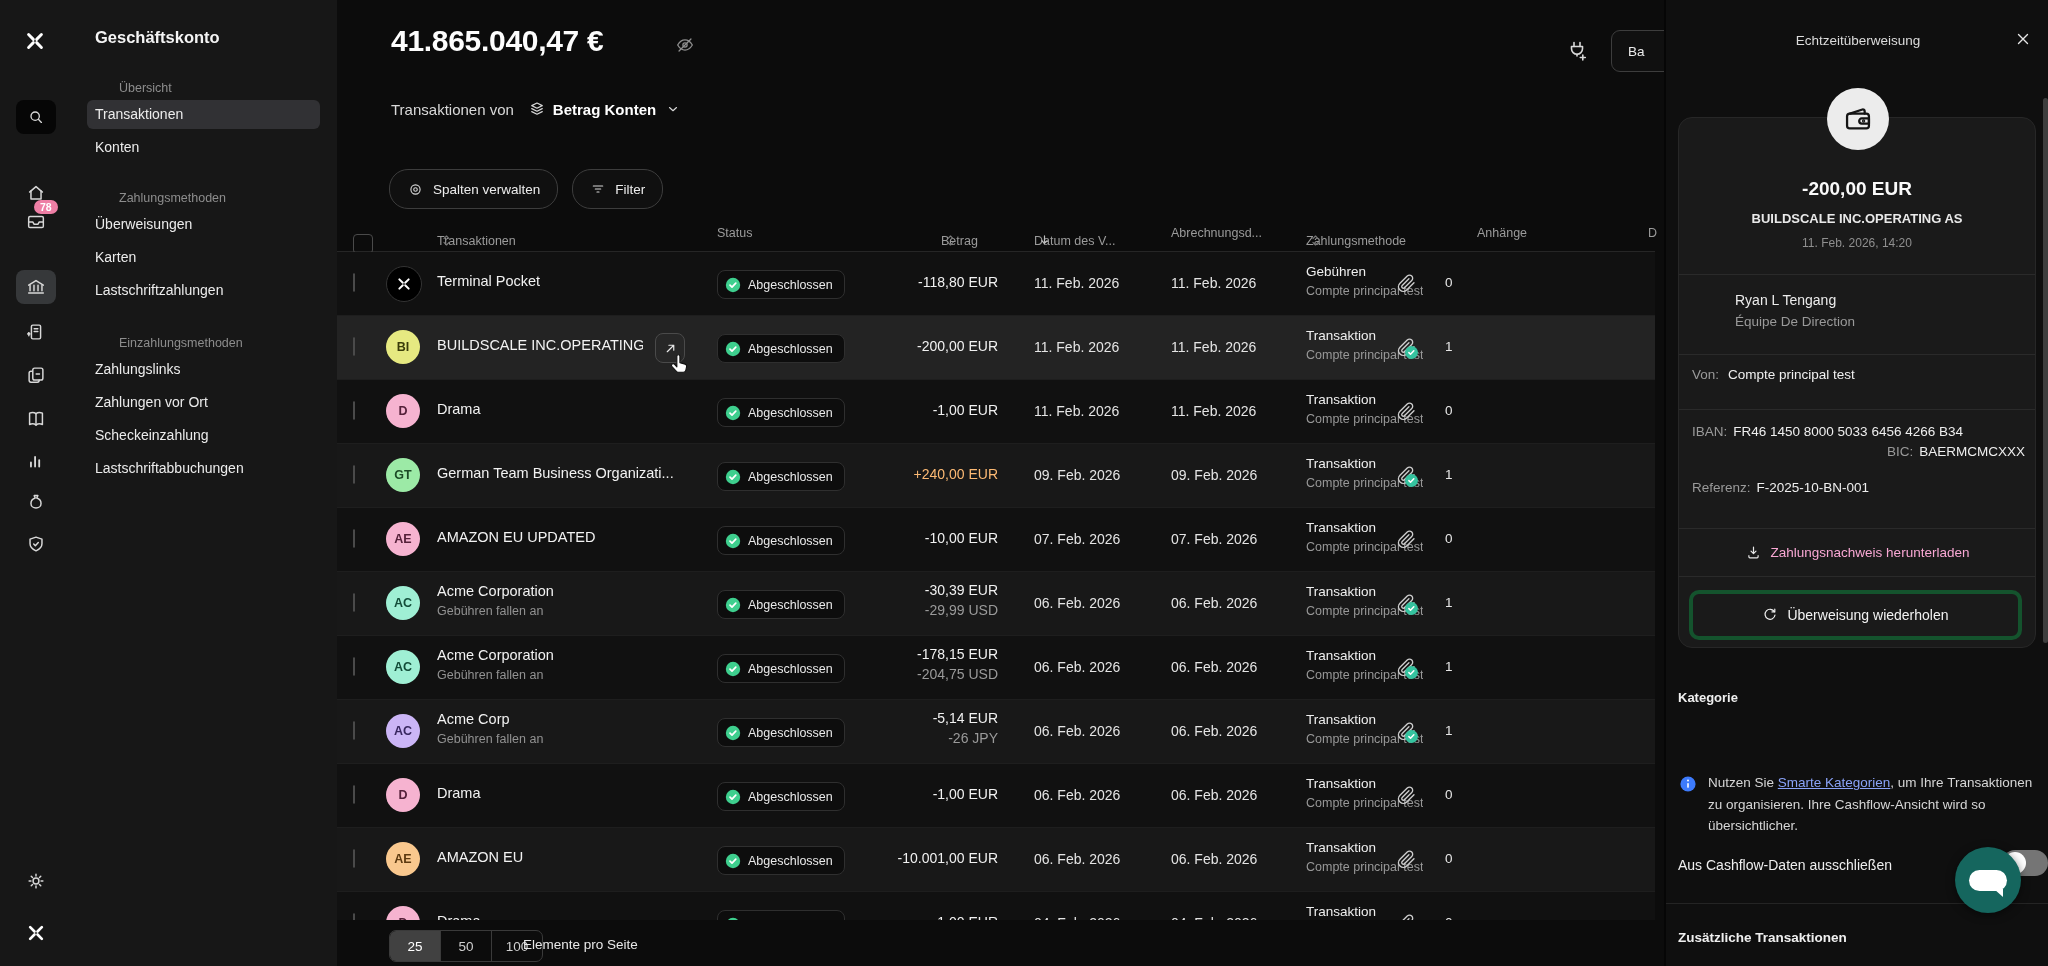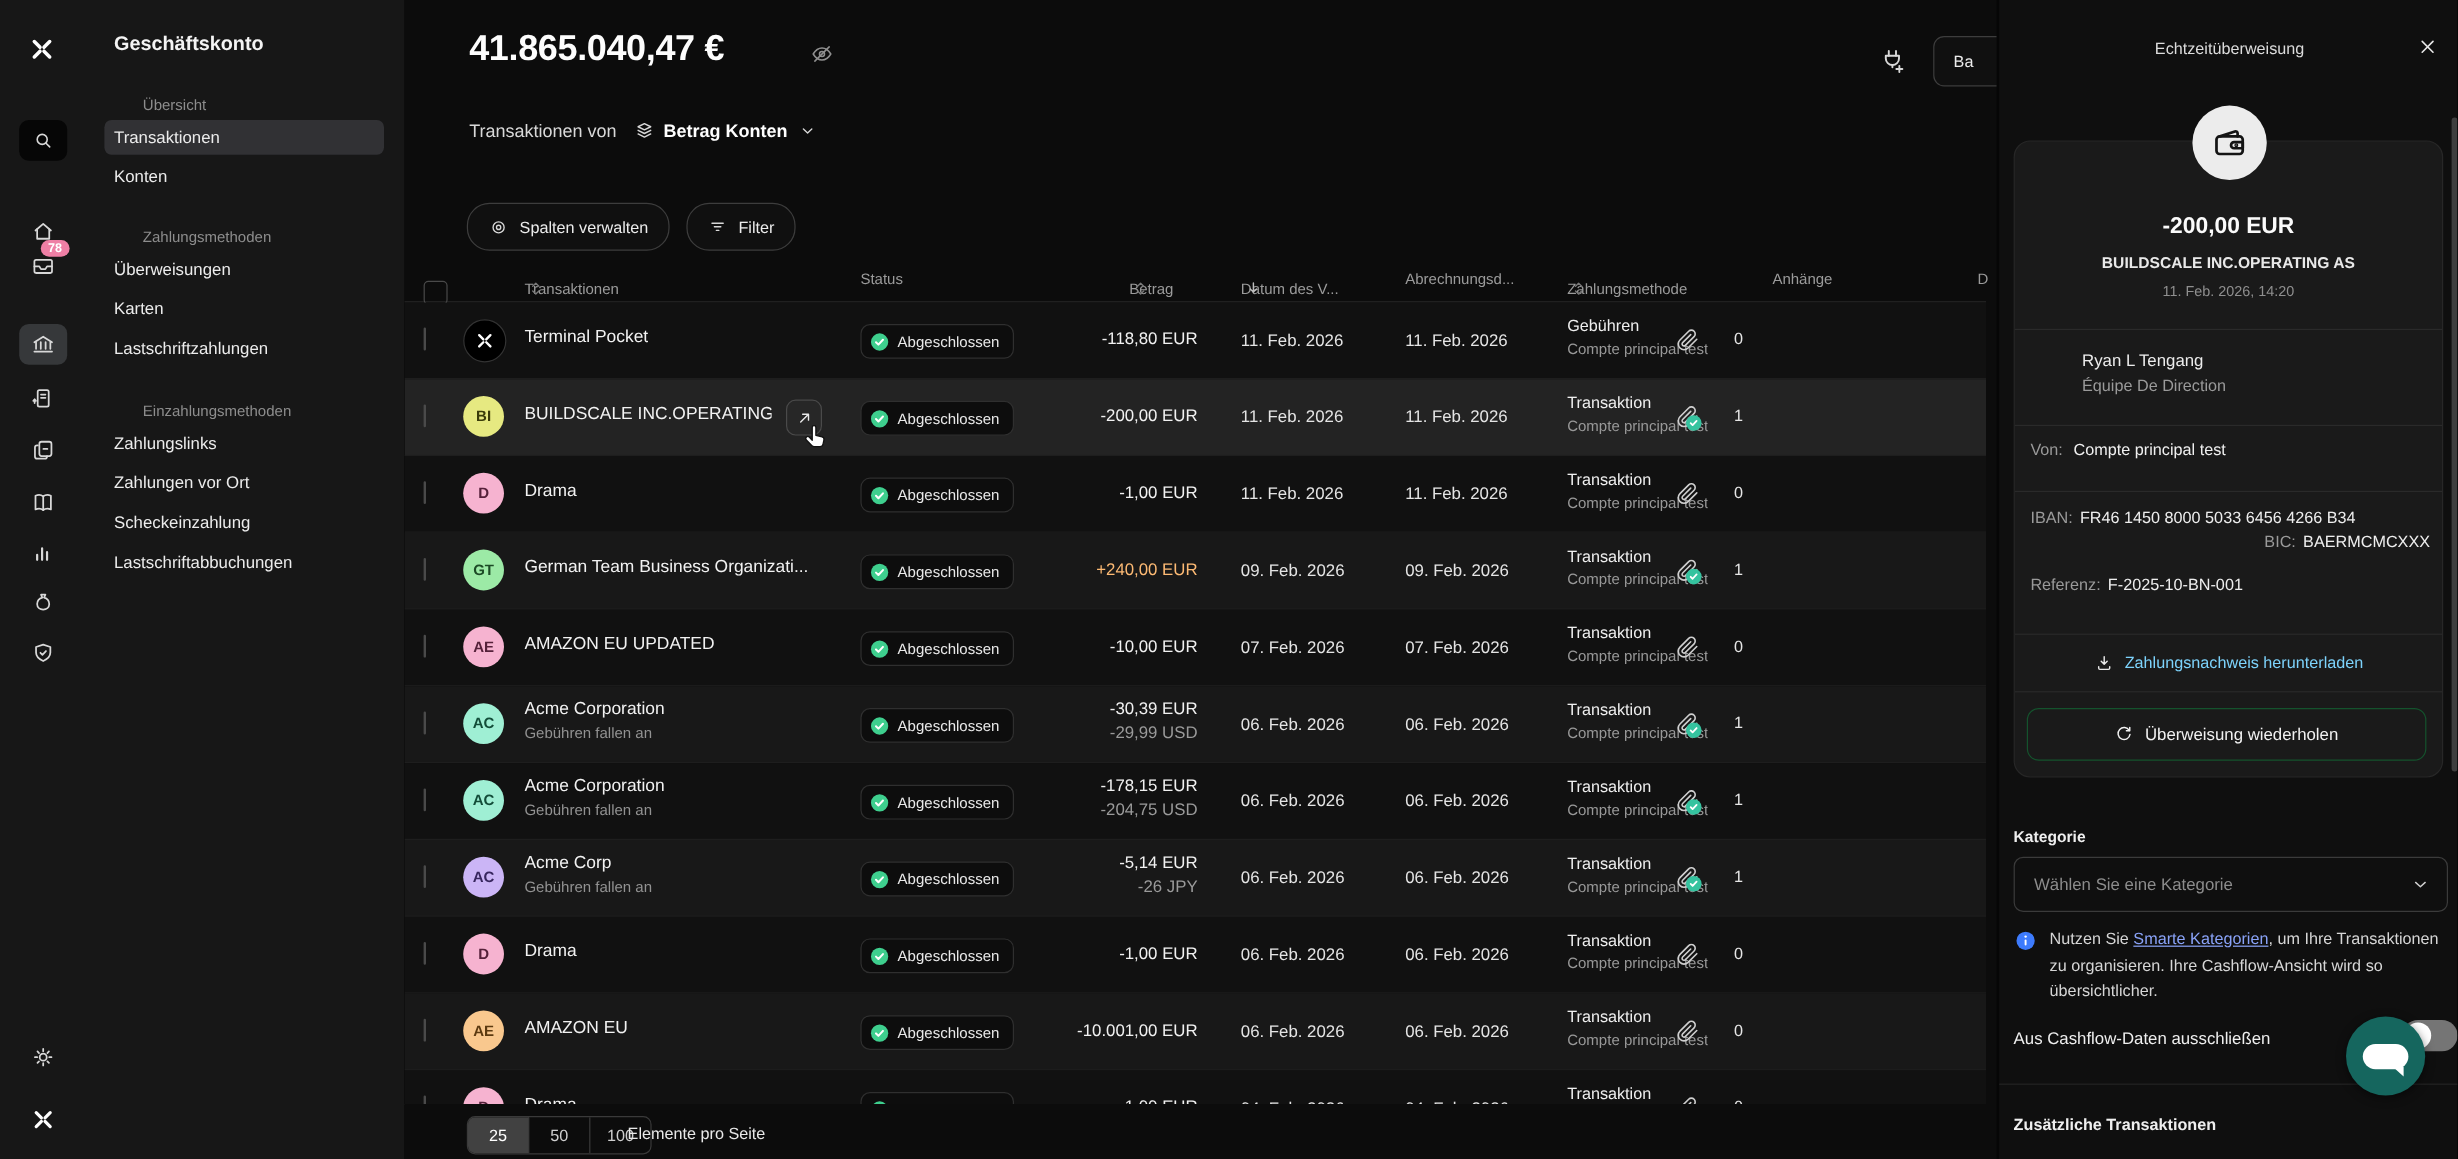--- a/index.html
+++ b/index.html
@@ -106,22 +106,22 @@
   .pc-date{position:absolute;left:0;right:0;top:118px;text-align:center;font-size:12px;color:#8f8f8f;}
   .pc-div{position:absolute;left:0;right:0;height:1px;background:#2a2a2a;}
   .pc-name{position:absolute;left:56px;top:174px;font-size:14px;color:#ececec;}
   .pc-role{position:absolute;left:56px;top:196px;font-size:13.5px;color:#9a9a9a;}
   .pc-von-l{position:absolute;left:13px;top:249px;font-size:13.5px;color:#9a9a9a;}
   .pc-von-v{position:absolute;left:49px;top:249px;font-size:13.5px;color:#f0f0f0;}
   .det-row{position:absolute;left:13px;right:10px;font-size:13.5px;white-space:nowrap;}
   .det-row .dl{color:#9a9a9a;margin-right:6px;}
   .det-row .dv{color:#eeeeee;}
   .pc-download{position:absolute;left:0;right:0;top:426px;display:flex;align-items:center;justify-content:center;gap:9px;
-      font-size:13.5px;color:#7dd3fc;cursor:pointer;}
-  .pc-repeat{position:absolute;left:10px;right:13px;top:472px;height:42px;border:1px solid #14532d;border-radius:10px;
+      font-size:13.5px;color:#f9a8d4;cursor:pointer;}
+  .pc-repeat{position:absolute;left:10px;right:13px;top:472px;height:42px;border:4px solid #14532d;border-radius:10px;
       display:flex;align-items:center;justify-content:center;gap:9px;font-size:14px;color:#f2f2f2;cursor:pointer;background:#1a1a1a;}
   .cat-head{position:absolute;left:12px;top:690px;font-size:13px;font-weight:bold;color:#efefef;}
   .cat-select{position:absolute;left:12px;right:10px;top:714px;height:46px;border:1px solid #3b3b3b;border-radius:8px;
       display:flex;align-items:center;padding:0 16px;box-sizing:border-box;font-size:14px;color:#8c8c8c;cursor:pointer;}
   .cat-select .chev{position:absolute;right:14px;}
   .info-ic{position:absolute;left:14px;top:776px;}
   .info-txt{position:absolute;left:42px;right:12px;top:772px;font-size:13.5px;line-height:21.5px;color:#d6d6d6;}
   .info-txt a{color:#8aa3f8;text-decoration:underline;cursor:pointer;}
   .excl-label{position:absolute;left:12px;top:857px;font-size:14px;color:#efefef;}
   .toggle{position:absolute;left:336px;top:850px;width:46px;height:26px;border-radius:13px;background:#757575;cursor:pointer;}
@@ -812,28 +812,20 @@
             <svg width="16" height="16" viewBox="0 0 24 24" style="stroke:#f2f2f2;stroke-width:1.8">
               <path d="M18.6 7.2A7.5 7.5 0 1 0 19.5 12"></path>
               <path d="M19.2 3.2v4.2h-4.2"></path>
             </svg>
           </span>
         <span>Überweisung wiederholen</span>
       </div>
     </div>
 
     <div class="cat-head">Kategorie</div>
-    <div class="cat-select">
-      <span>Wählen Sie eine Kategorie</span>
-      <span class="ic chev">
-          <svg width="16" height="16" viewBox="0 0 24 24" style="stroke:#cfcfcf;stroke-width:1.8">
-            <path d="M6 9.5 12 15l6-5.5"></path>
-          </svg>
-        </span>
-    </div>
     <span class="ic info-ic">
       <svg width="16" height="16" viewBox="0 0 16 16">
           <circle cx="8" cy="8" r="7.6" fill="#3d7bfd" stroke="none"></circle>
           <rect x="7.2" y="6.9" width="1.6" height="5" rx="0.8" fill="#fff" stroke="none"></rect>
           <circle cx="8" cy="4.5" r="1" fill="#fff" stroke="none"></circle>
         </svg>
     </span>
     <div class="info-txt"><span>Nutzen Sie </span><a>Smarte Kategorien</a><span>, um Ihre Transaktionen zu organisieren. Ihre Cashflow-Ansicht wird so übersichtlicher.</span></div>
 
     <div class="excl-label">Aus Cashflow-Daten ausschließen</div>

